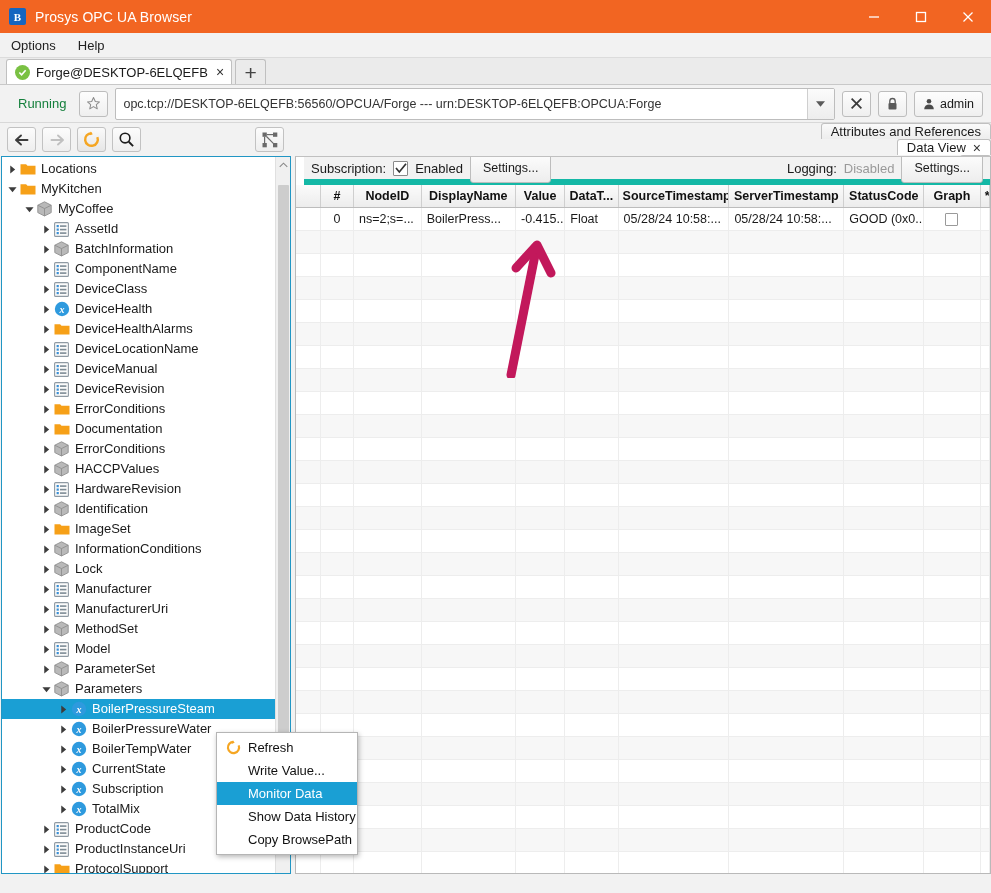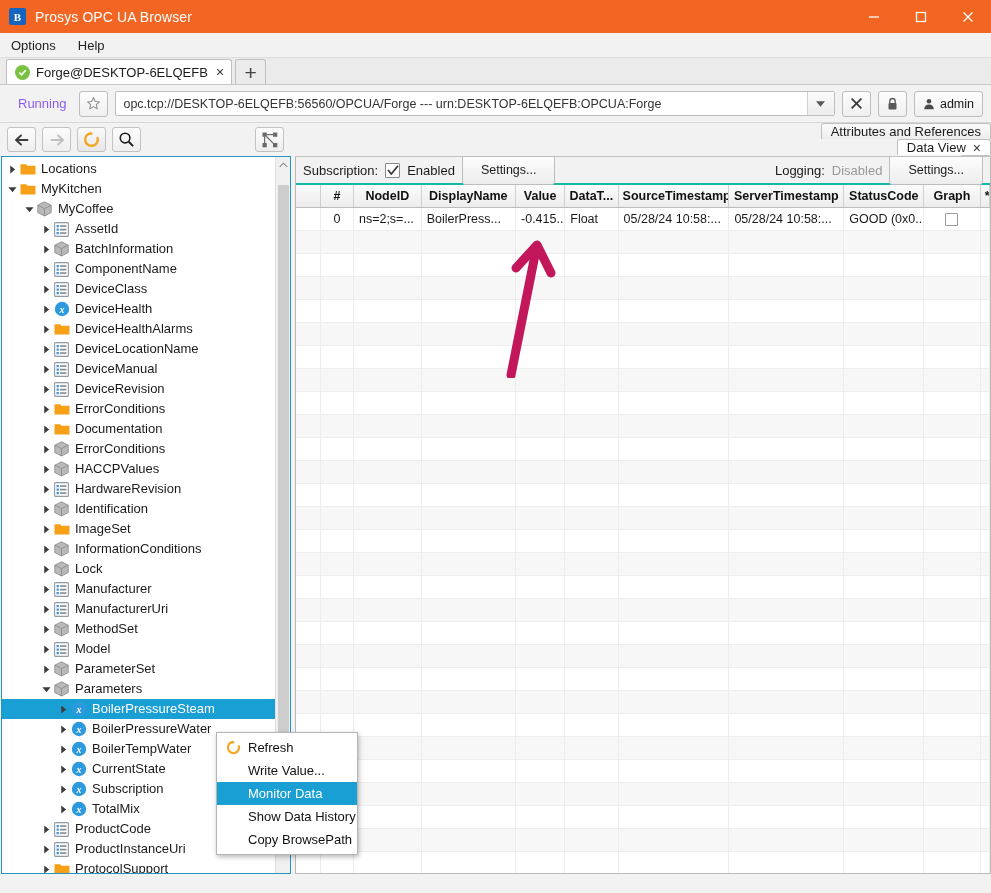--- a/index.html
+++ b/index.html
@@ -63,29 +63,29 @@
     border-radius:3px 3px 0 0; margin-left:3px;
     display:flex;align-items:center;justify-content:center;
     font-size:21px;color:#444;line-height:1;font-weight:300;
   }
 
   
   .addrbar {
     height: 38px; background:#f2f2f2; display:flex; align-items:center;
     padding: 0 8px; gap:7px; border-bottom:1px solid #d8d8d8;
   }
-  .running-label { font-size:13px; color:#8b5cf6; padding-left:10px; padding-right:6px;}
+  .running-label { font-size:13px; color:#15803d; padding-left:10px; padding-right:6px;}
   .btn-sq {
     background: linear-gradient(#fdfdfd,#efefef);
     border:1px solid #bdbdbd; border-radius:3px;
     height:26px; min-width:29px;
     display:flex;align-items:center;justify-content:center;
   }
   .urlbox {
-    flex:1; height:25px; background:#fff; border:1px solid #bdbdbd; border-radius:2px;
+    flex:1; height:32px; background:#fff; border:1px solid #bdbdbd; border-radius:2px;
     display:flex; align-items:center; position:relative; overflow:hidden;
   }
   .urltext { padding-left:7px; font-size:12.5px; color:#333; white-space:nowrap; }
   .url-drop {
     position:absolute; right:0; top:0; height:100%; width:27px;
     background:linear-gradient(#fbfbfb,#ededed); border-left:1px solid #cfcfcf;
     display:flex;align-items:center;justify-content:center;
   }
   .admin-btn { padding:0 8px; gap:5px; font-size:12.5px; }
 
@@ -149,29 +149,29 @@
   .dv-tab.active { background:#fff; }
   .dv-newtab {
     width:31px;height:25px;border:1px solid #c0c0c0;border-bottom:none;border-radius:3px 3px 0 0;
     background:linear-gradient(#fafafa,#ededed); margin-left:3px;
     display:flex;align-items:center;justify-content:center;font-size:21px;color:#444;font-weight:300;line-height:1;
   }
   .dv-body { flex:1; background:#fff; border:1px solid #b9b9b9; border-top:1px solid #c0c0c0;
              display:flex; flex-direction:column; overflow:hidden; }
   .subbar {
     height:28px; display:flex; align-items:center; padding:0 7px; gap:7px;
-    background:#f2f2f2; border-bottom:2px solid #14b8a6;
+    background:#f2f2f2; border-bottom:6px solid #14b8a6;margin-left:8px;
   }
   .chk {
     width:15px;height:15px;background:#fff;border:1px solid #8a8a8a;border-radius:1px;
     display:flex;align-items:center;justify-content:center;
   }
   .subbar-lbl{font-size:13px;}
   .small-btn {
-    height:30px; padding:0 18px; font-size:12.5px;
+    height:30px; padding:0 12px; font-size:12.5px;
     background:linear-gradient(#fdfdfd,#ededed); border:1px solid #bdbdbd; border-radius:3px;
     display:flex;align-items:center;
   }
   .spacer{flex:1;}
   .muted{color:#999;}
 
   
   .tbl { width:100%; border-collapse:collapse; table-layout:fixed; }
   .tbl th {
     background:linear-gradient(#fbfbfb,#ececec);

